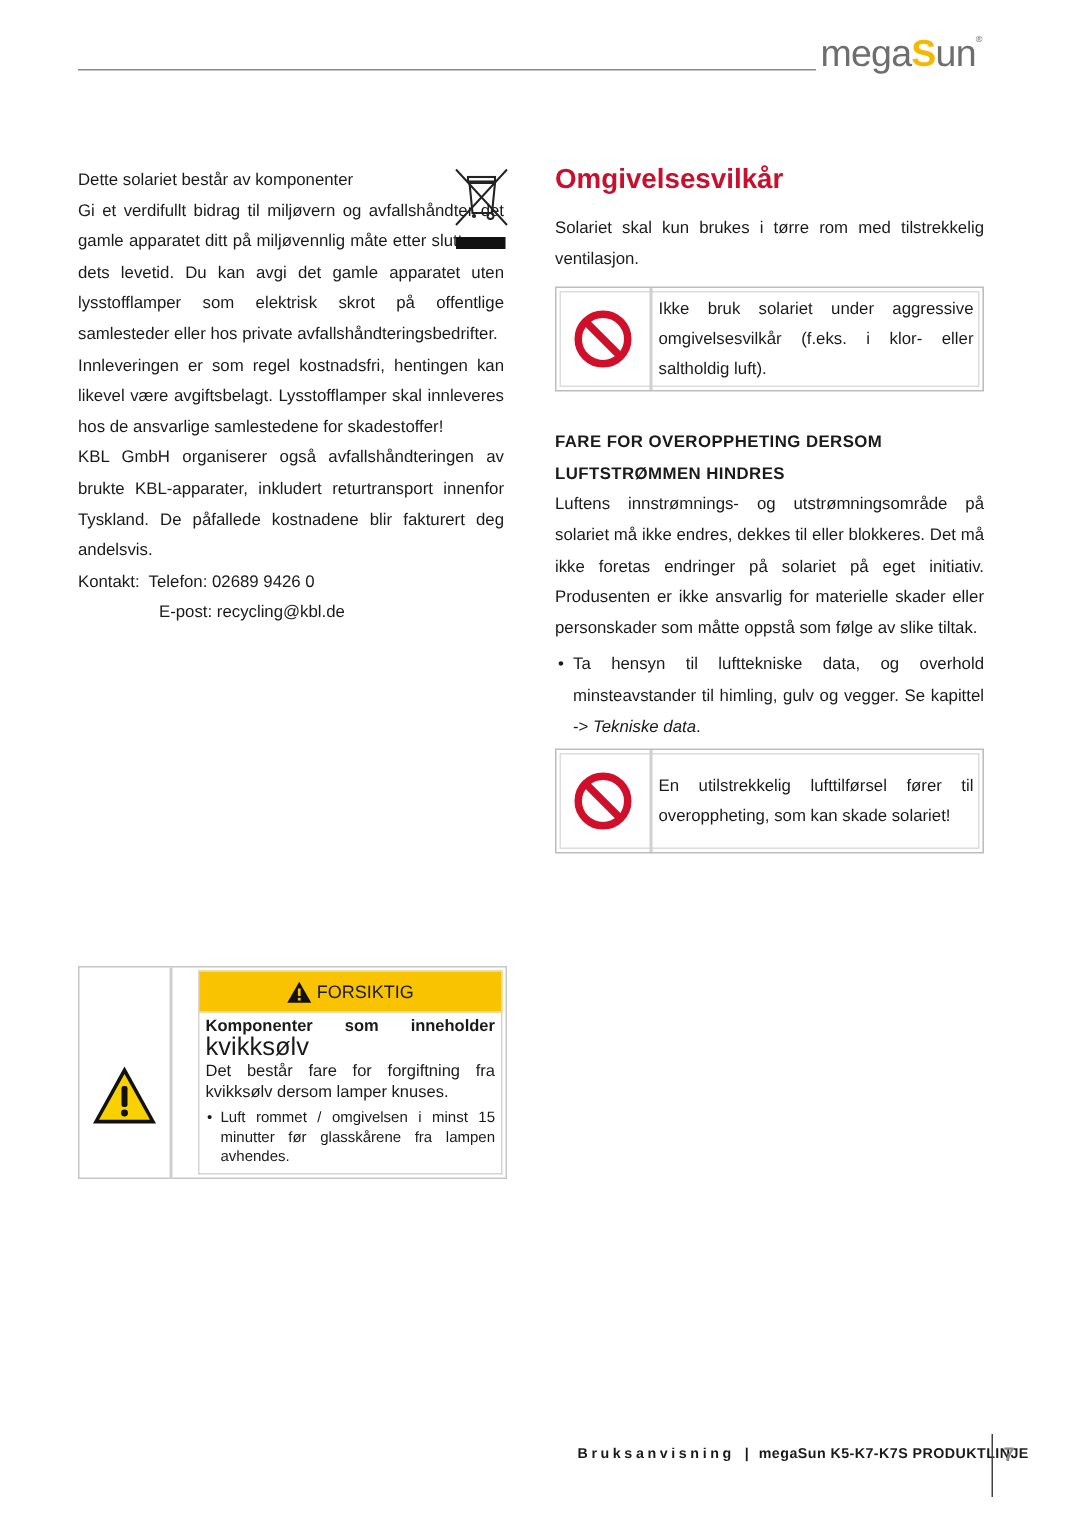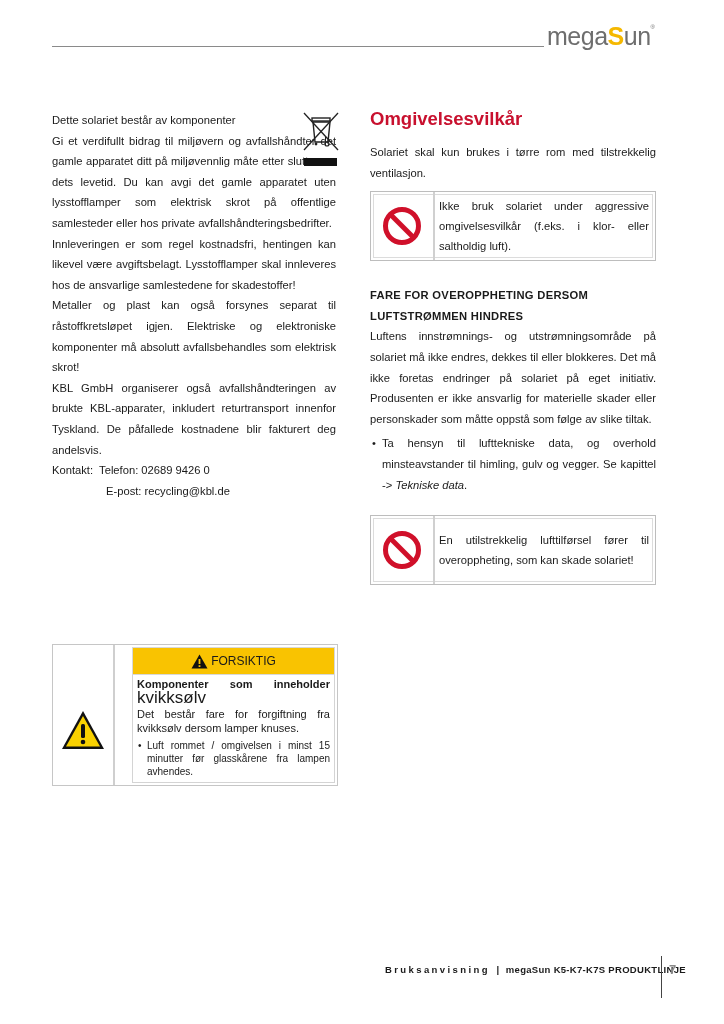--- a/index.html
+++ b/index.html
@@ -62,21 +62,20 @@
     <path d="M12 12 L14 32 L27 32 L29 12 Z" fill="none" stroke="#222" stroke-width="1.4"></path>
     <circle cx="26" cy="34" r="2" fill="none" stroke="#222" stroke-width="1.2"></circle>
     <circle cx="15" cy="34" r="1.4" fill="#222"></circle>
     <line x1="3" y1="3" x2="37" y2="40" stroke="#222" stroke-width="1.3"></line>
     <line x1="37" y1="3" x2="3" y2="40" stroke="#222" stroke-width="1.3"></line>
     <rect x="3" y="48" width="33" height="8" fill="#111"></rect>
   </svg>
   <p class="p" style="margin-top:2px;">Dette solariet består av komponenter</p>
   <p class="p">Gi et verdifullt bidrag til miljøvern og avfallshåndter det gamle apparatet ditt på miljøvennlig måte etter slutten av dets levetid. Du kan avgi det gamle apparatet uten lysstofflamper som elektrisk skrot på offentlige samlesteder eller hos private avfallshåndteringsbedrifter.</p>
   <p class="p">Innleveringen er som regel kostnadsfri, hentingen kan likevel være avgiftsbelagt. Lysstofflamper skal innleveres hos de ansvarlige samlestedene for skadestoffer!</p>
-  <p class="p">Metaller og plast kan også forsynes separat til råstoffkretsløpet igjen. Elektriske og elektroniske komponenter må absolutt avfallsbehandles som elektrisk skrot!</p>
   <p class="p">KBL GmbH organiserer også avfallshåndteringen av brukte KBL-apparater, inkludert returtransport innenfor Tyskland. De påfallede kostnadene blir fakturert deg andelsvis.</p>
   <p class="p">
     <span>Kontakt:</span>&nbsp;
     <span>Telefon: 02689 9426 0</span>
   </p>
   <p class="p" style="padding-left:54px;">
     <span>E-post: recycling@kbl.de</span>
   </p>
 </div>
 
@@ -129,21 +128,21 @@
   <p class="subhead">
     <span>FARE FOR OVEROPPHETING DERSOM</span><br>
     <span>LUFTSTRØMMEN HINDRES</span>
   </p>
   <p class="p">Luftens innstrømnings- og utstrømningsområde på solariet må ikke endres, dekkes til eller blokkeres. Det må ikke foretas endringer på solariet på eget initiativ. Produsenten er ikke ansvarlig for materielle skader eller personskader som måtte oppstå som følge av slike tiltak.</p>
   <div class="bullet" style="margin-top:4px;">
     <span>Ta hensyn til lufttekniske data, og overhold minsteavstander til himling, gulv og vegger. Se kapittel -&gt;</span>
     <span class="ital">Tekniske data</span><span>.</span>
   </div>
 
-  <div class="notice" style="margin-top:20px;justify-content:space-between;">
+  <div class="notice" style="margin-top:4px;justify-content:space-between;">
     <div class="notice-icon" style="padding:14px 0;">
       <svg width="40" height="40" viewBox="0 0 40 40">
         <circle cx="20" cy="20" r="16.5" fill="#fff" stroke="#d0102a" stroke-width="5"></circle>
         <line x1="8.5" y1="8.5" x2="31.5" y2="31.5" stroke="#d0102a" stroke-width="5"></line>
       </svg>
     </div>
     <div class="notice-text" style="display:flex;align-items:center;">En utilstrekkelig lufttilførsel fører til overoppheting, som kan skade solariet!</div>
   </div>
 </div>
 

